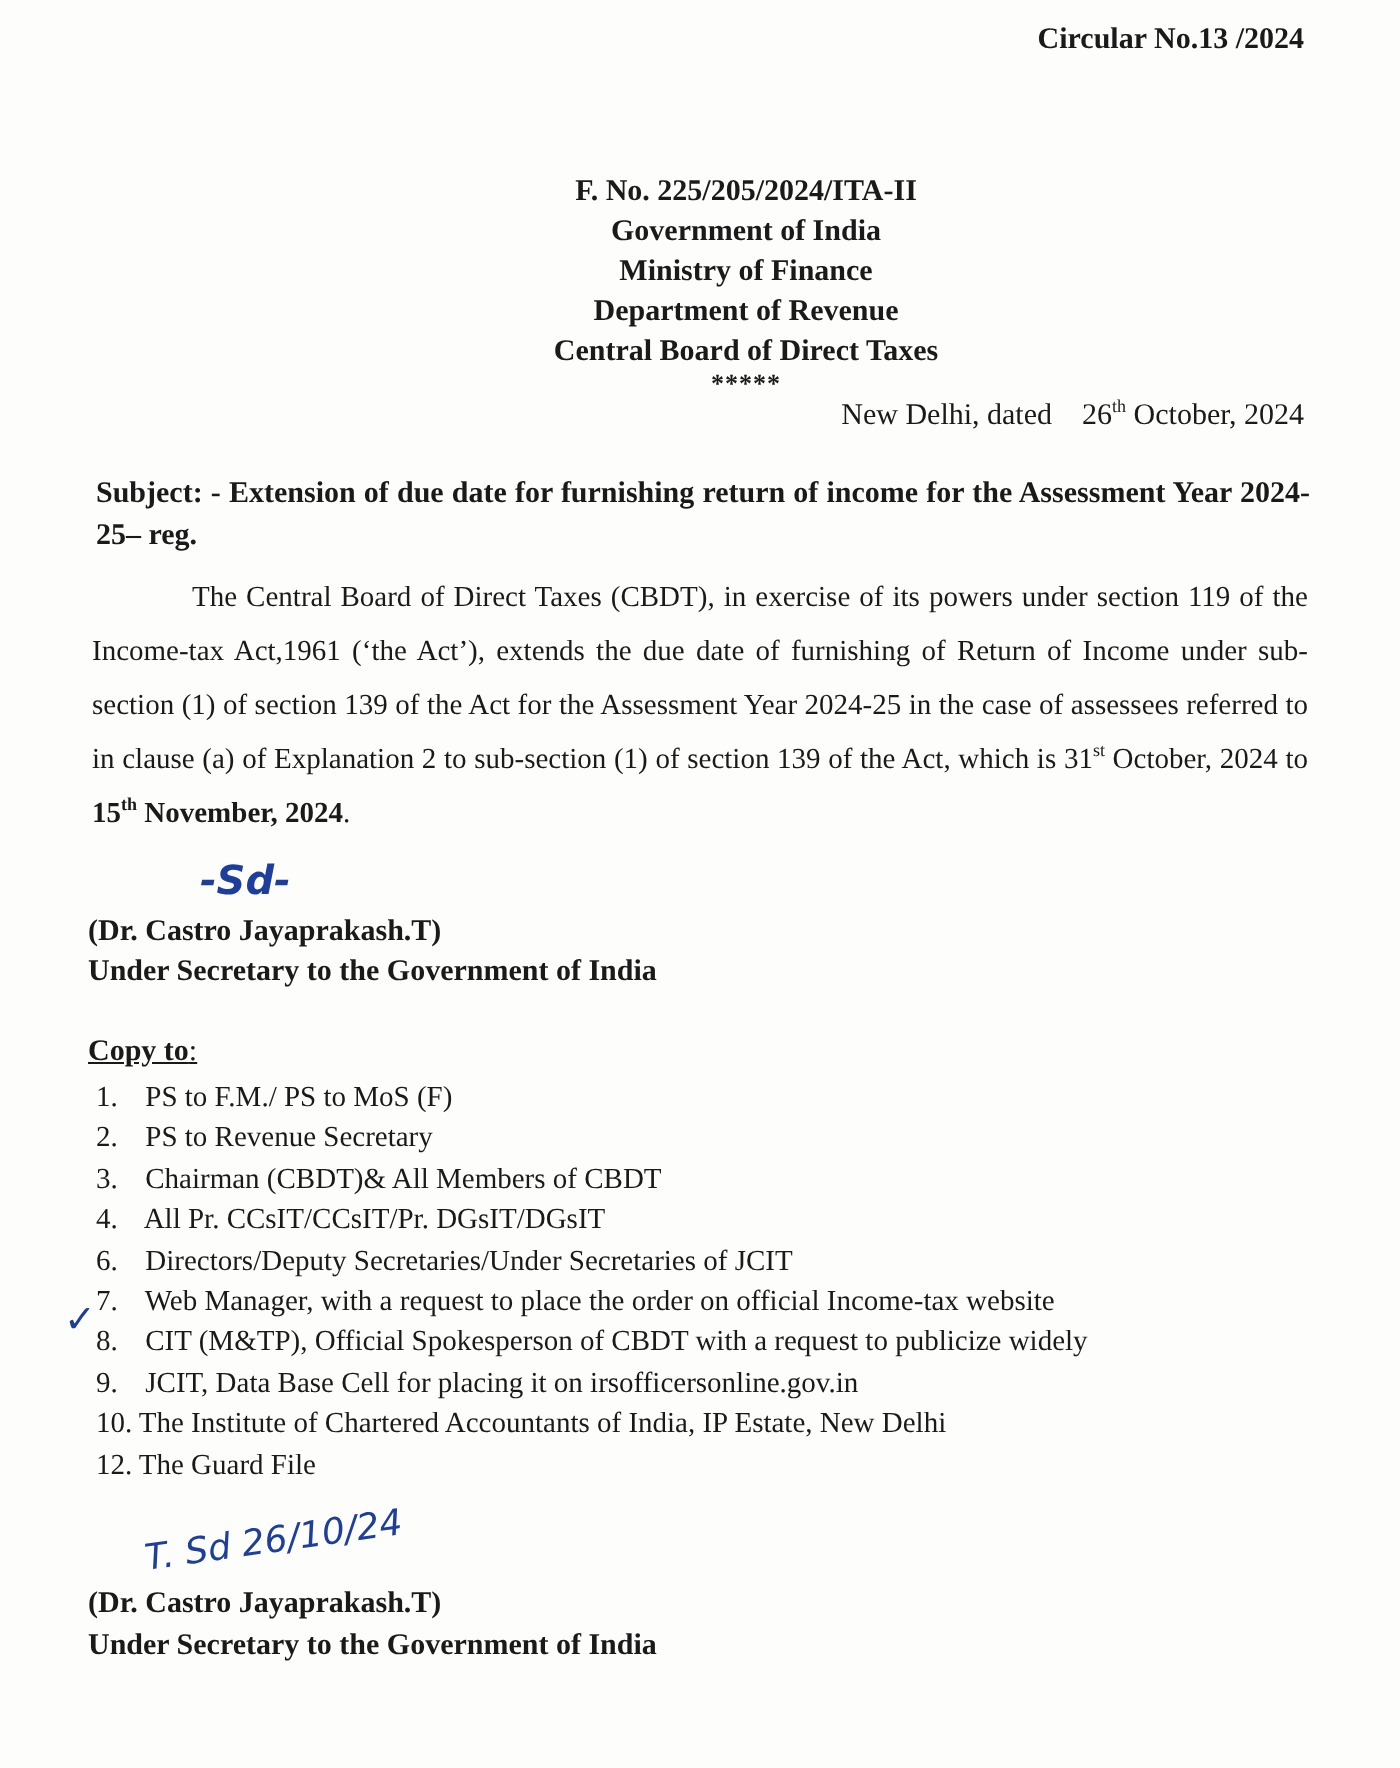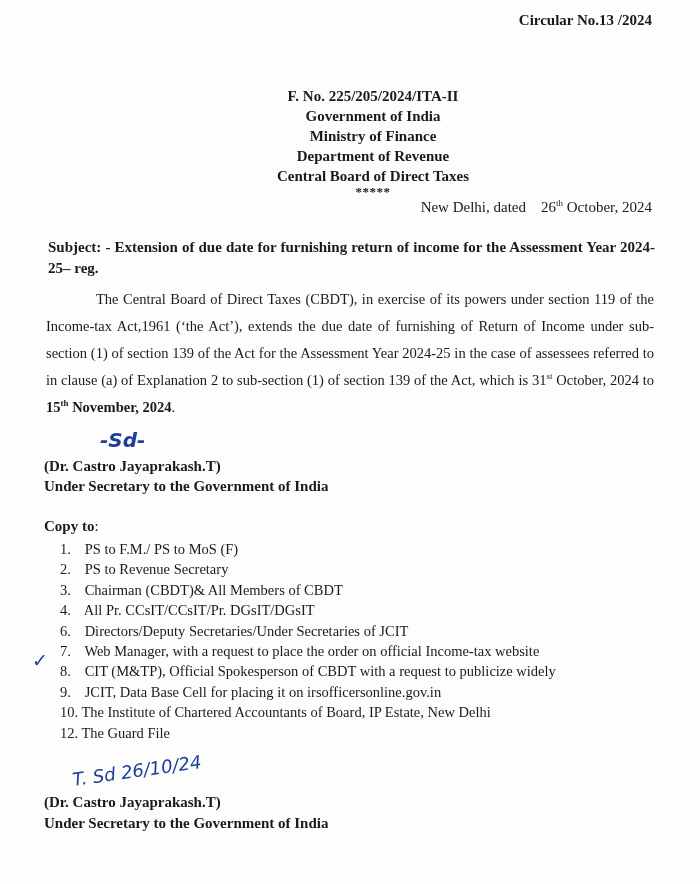--- a/index.html
+++ b/index.html
@@ -13,24 +13,24 @@
     #header-block div { margin-left: -34px; }
     #stars { font-size: 13px; line-height: 12px; letter-spacing: 0.5px; }
     #date-line { top: 198px; right: 48px; font-size: 15px; }
     #date-line sup { font-size: 9px; }
     #subject { top: 237px; left: 48px; width: 607px; font-size: 15px; font-weight: bold; line-height: 21px; text-align: justify; }
     #body-para { top: 286px; left: 46px; width: 608px; font-size: 14.5px; line-height: 27px; text-align: justify; text-indent: 50px; }
     #body-para sup { font-size: 9px; line-height: 0; }
     #sig1-mark { top: 428px; left: 100px; font-family: "DejaVu Sans", sans-serif; color: #1d3e9c; font-size: 20px; font-style: italic; font-weight: bold; }
     #sig1-name { top: 458px; left: 44px; font-size: 15px; font-weight: bold; }
     #sig1-title { top: 478px; left: 44px; font-size: 15px; font-weight: bold; }
-    #copy-to { top: 518px; left: 44px; font-size: 15px; }
+    #copy-to { top: 518px; left: 44px; font-size: 15px; text-decoration: underline; }
     #copy-to .lbl { font-weight: bold; }
     #copy-list { top: 539px; left: 48px; font-size: 14.5px; line-height: 20.4px; margin: 0; padding: 0; list-style: none; }
-    #copy-list li { position: relative; white-space: nowrap; margin-left: 12px; }
+    #copy-list li { position: relative; white-space: nowrap; }
     #copy-list .num { display: inline-block; width: 21px; }
     #copy-list .num.wide { width: 18px; }
     #check-mark { top: 649px; left: 32px; color: #1d3e9c; font-size: 19px; font-family: "DejaVu Sans", sans-serif; }
     #sig2-mark { top: 760px; left: 72px; color: #1d3e9c; font-family: "DejaVu Sans", sans-serif; font-style: italic; font-size: 18px; transform: rotate(-8deg); }
     #sig2-name { top: 794px; left: 44px; font-size: 15px; font-weight: bold; }
     #sig2-title { top: 815px; left: 44px; font-size: 15px; font-weight: bold; }
   </style>
 </head>
 <body>
 
@@ -66,21 +66,21 @@
 
 <ul class="abs" id="copy-list">
   <li><span class="num">1.</span> <span>PS to F.M./ PS to MoS (F)</span></li>
   <li><span class="num">2.</span> <span>PS to Revenue Secretary</span></li>
   <li><span class="num">3.</span> <span>Chairman (CBDT)&amp; All Members of CBDT</span></li>
   <li><span class="num">4.</span> <span>All Pr. CCsIT/CCsIT/Pr. DGsIT/DGsIT</span></li>
   <li><span class="num">6.</span> <span>Directors/Deputy Secretaries/Under Secretaries of JCIT</span></li>
   <li><span class="num">7.</span> <span>Web Manager, with a request to place the order on official Income-tax website</span></li>
   <li><span class="num">8.</span> <span>CIT (M&amp;TP), Official Spokesperson of CBDT with a request to publicize widely</span></li>
   <li><span class="num">9.</span> <span>JCIT, Data Base Cell for placing it on irsofficersonline.gov.in</span></li>
-  <li><span class="num wide">10.</span> <span>The Institute of Chartered Accountants of Board, IP Estate, New Delhi</span></li>
+  <li><span class="num wide">10.</span> <span>The Institute of Chartered Accountants of India, IP Estate, New Delhi</span></li>
   <li><span class="num wide">12.</span> <span>The Guard File</span></li>
 </ul>
 
 <div class="abs" id="check-mark">✓</div>
 
 <div class="abs" id="sig2-mark">T. Sd 26/10/24</div>
 <div class="abs" id="sig2-name">(Dr. Castro Jayaprakash.T)</div>
 <div class="abs" id="sig2-title">Under Secretary to the Government of India</div>
 
 </body></html>

